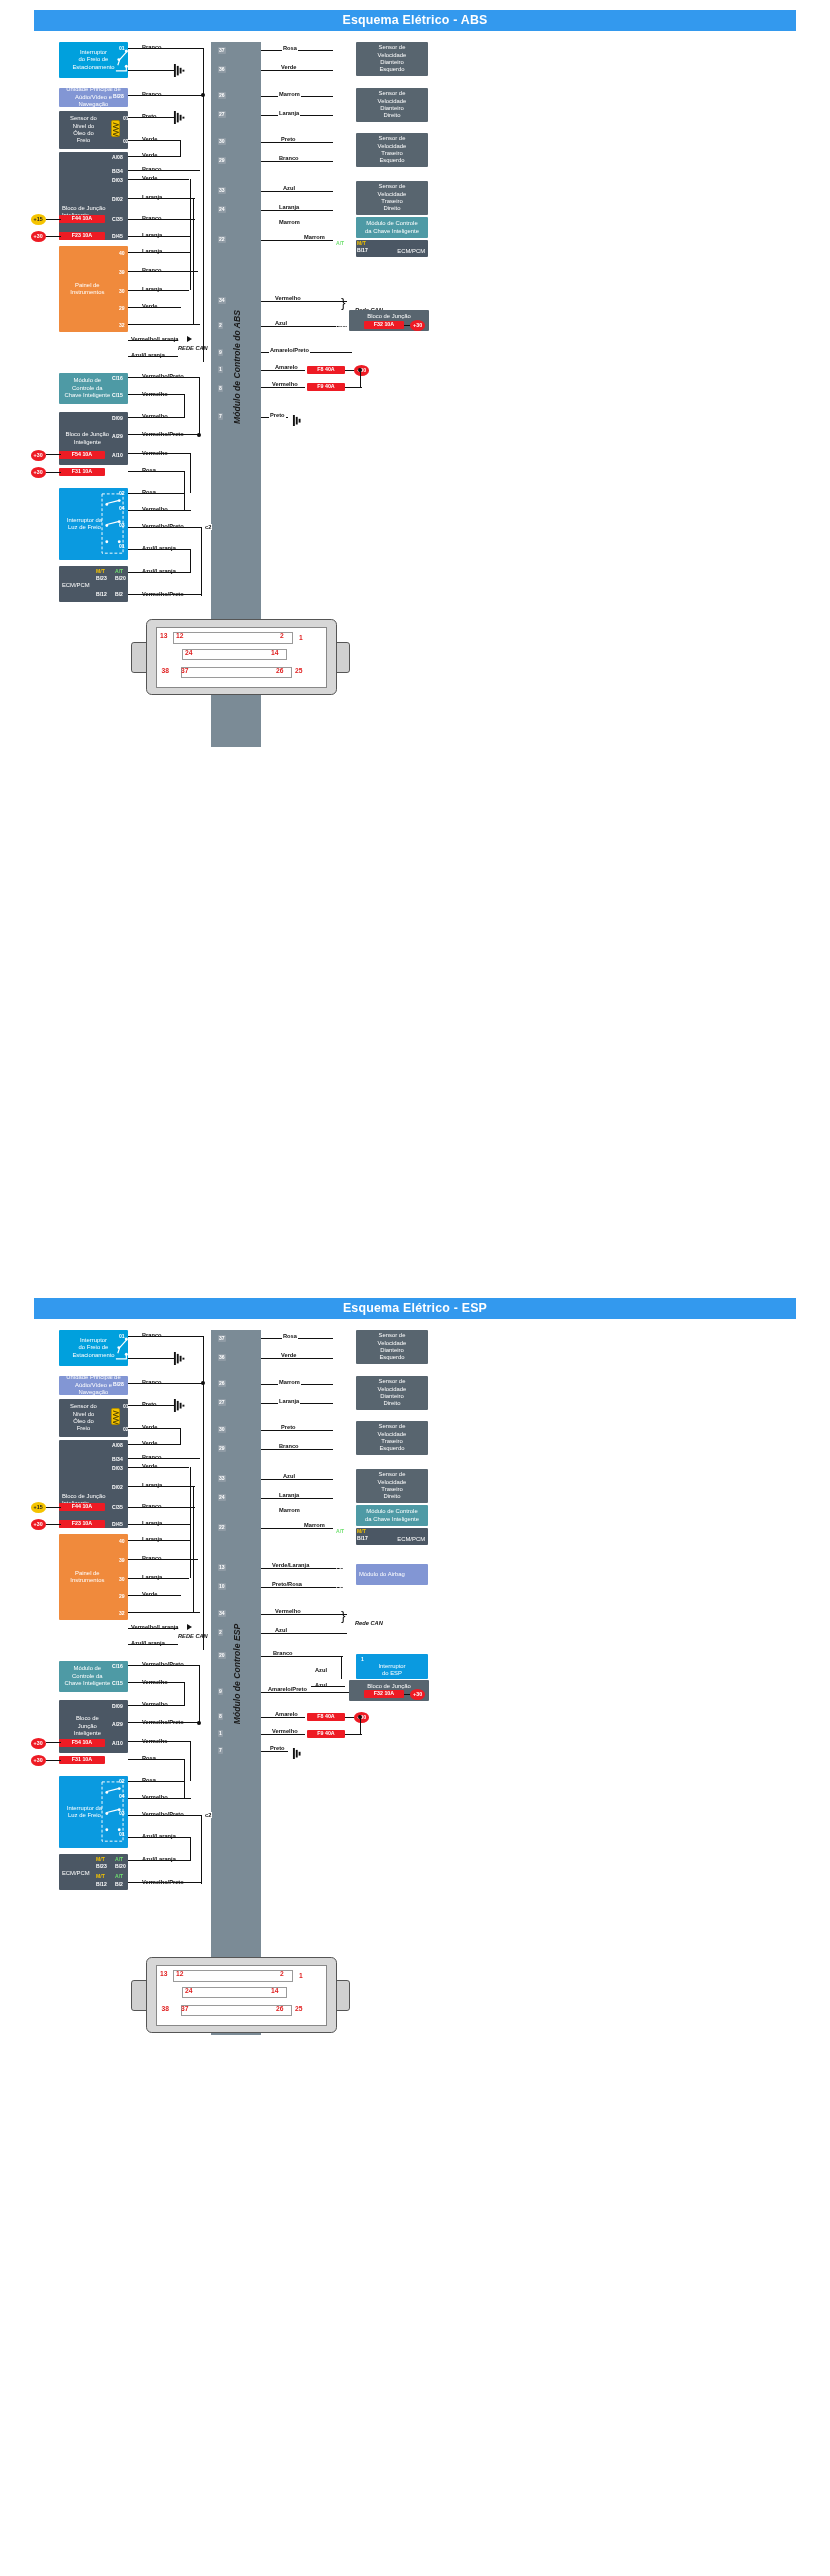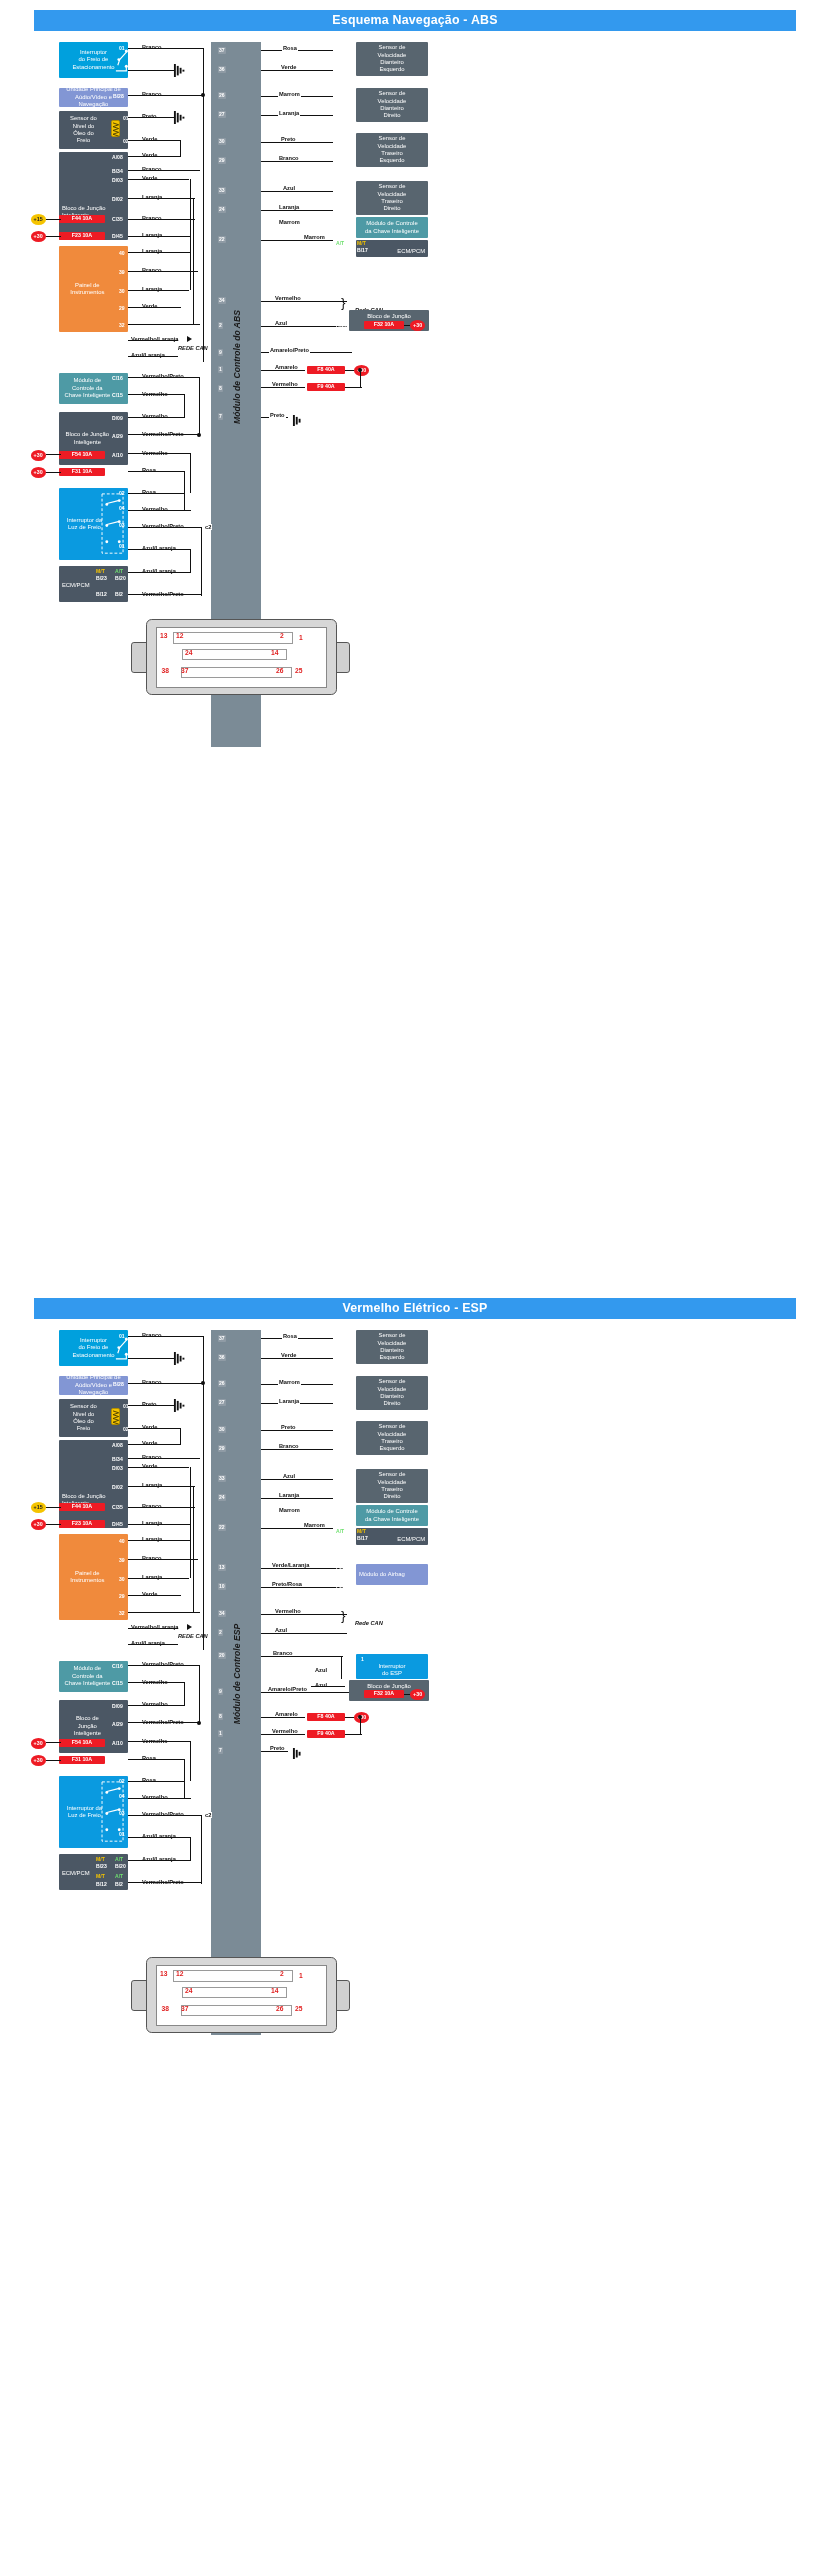--- a/index.html
+++ b/index.html
@@ -88,21 +88,21 @@
   .cell { position:absolute; background:#ffffff; border:1px solid #9a9a9a; }
   .cnum { position:absolute; font-size:6.7px; font-weight:bold; color:#e02020; }
 
   .smallsw { position:absolute; }
 </style>
 </head>
 <body>
 
 <div class="sheet" style="top:0;">
 
-  <div class="titlebar" style="left:34px; top:9.5px; width:762px;">Esquema Navegação - ABS</div>
+  <div class="titlebar" style="left:34px; top:9.5px; width:762px;">Esquema Elétrico - ABS</div>
 
   <div class="modcol" style="left:211px; top:42px; width:50px; height:705px;"></div>
   <div class="modlabel" style="left:151px; top:362px; width:171px;">Módulo de Controle do ABS</div>
 
   <div class="blk c-cyan center" style="left:59px; top:42px; width:69px; height:36px;">
     <span class="lbl">Interruptor<br>do Freio de<br>Estacionamento</span>
   </div>
   <div class="smallsw" style="left:114px; top:46px; width:15.2px; height:29px;">
     <svg width="15.2" height="29" viewBox="0 0 16 30">
         <polyline points="14,5 6,14 4,20" stroke="#fff" fill="none" stroke-width="1.2"></polyline>
@@ -463,21 +463,21 @@
     <div class="cell" style="left:50px; top:50px; width:111px; height:11.4px;"></div>
     <div class="cnum" style="left:30.5px; top:50px;">38</div>
     <div class="cnum" style="left:50px; top:50px;">37</div>
     <div class="cnum" style="left:145px; top:50px;">26</div>
     <div class="cnum" style="left:164px; top:50px;">25</div>
   </div>
 </div>
 
 <div class="sheet" style="top:1288px;">
 
-  <div class="titlebar" style="left:34px; top:9.5px; width:762px;">Vermelho Elétrico - ESP</div>
+  <div class="titlebar" style="left:34px; top:9.5px; width:762px;">Esquema Elétrico - ESP</div>
 
   <div class="modcol" style="left:211px; top:42px; width:50px; height:705px;"></div>
   <div class="modlabel" style="left:151px; top:381px; width:171px;">Módulo de Controle ESP</div>
 
   <div class="blk c-cyan center" style="left:59px; top:42px; width:69px; height:36px;">
     <span class="lbl">Interruptor<br>do Freio de<br>Estacionamento</span>
   </div>
   <div class="smallsw" style="left:114px; top:46px; width:15.2px; height:29px;">
     <svg width="15.2" height="29" viewBox="0 0 16 30">
         <polyline points="14,5 6,14 4,20" stroke="#fff" fill="none" stroke-width="1.2"></polyline>

